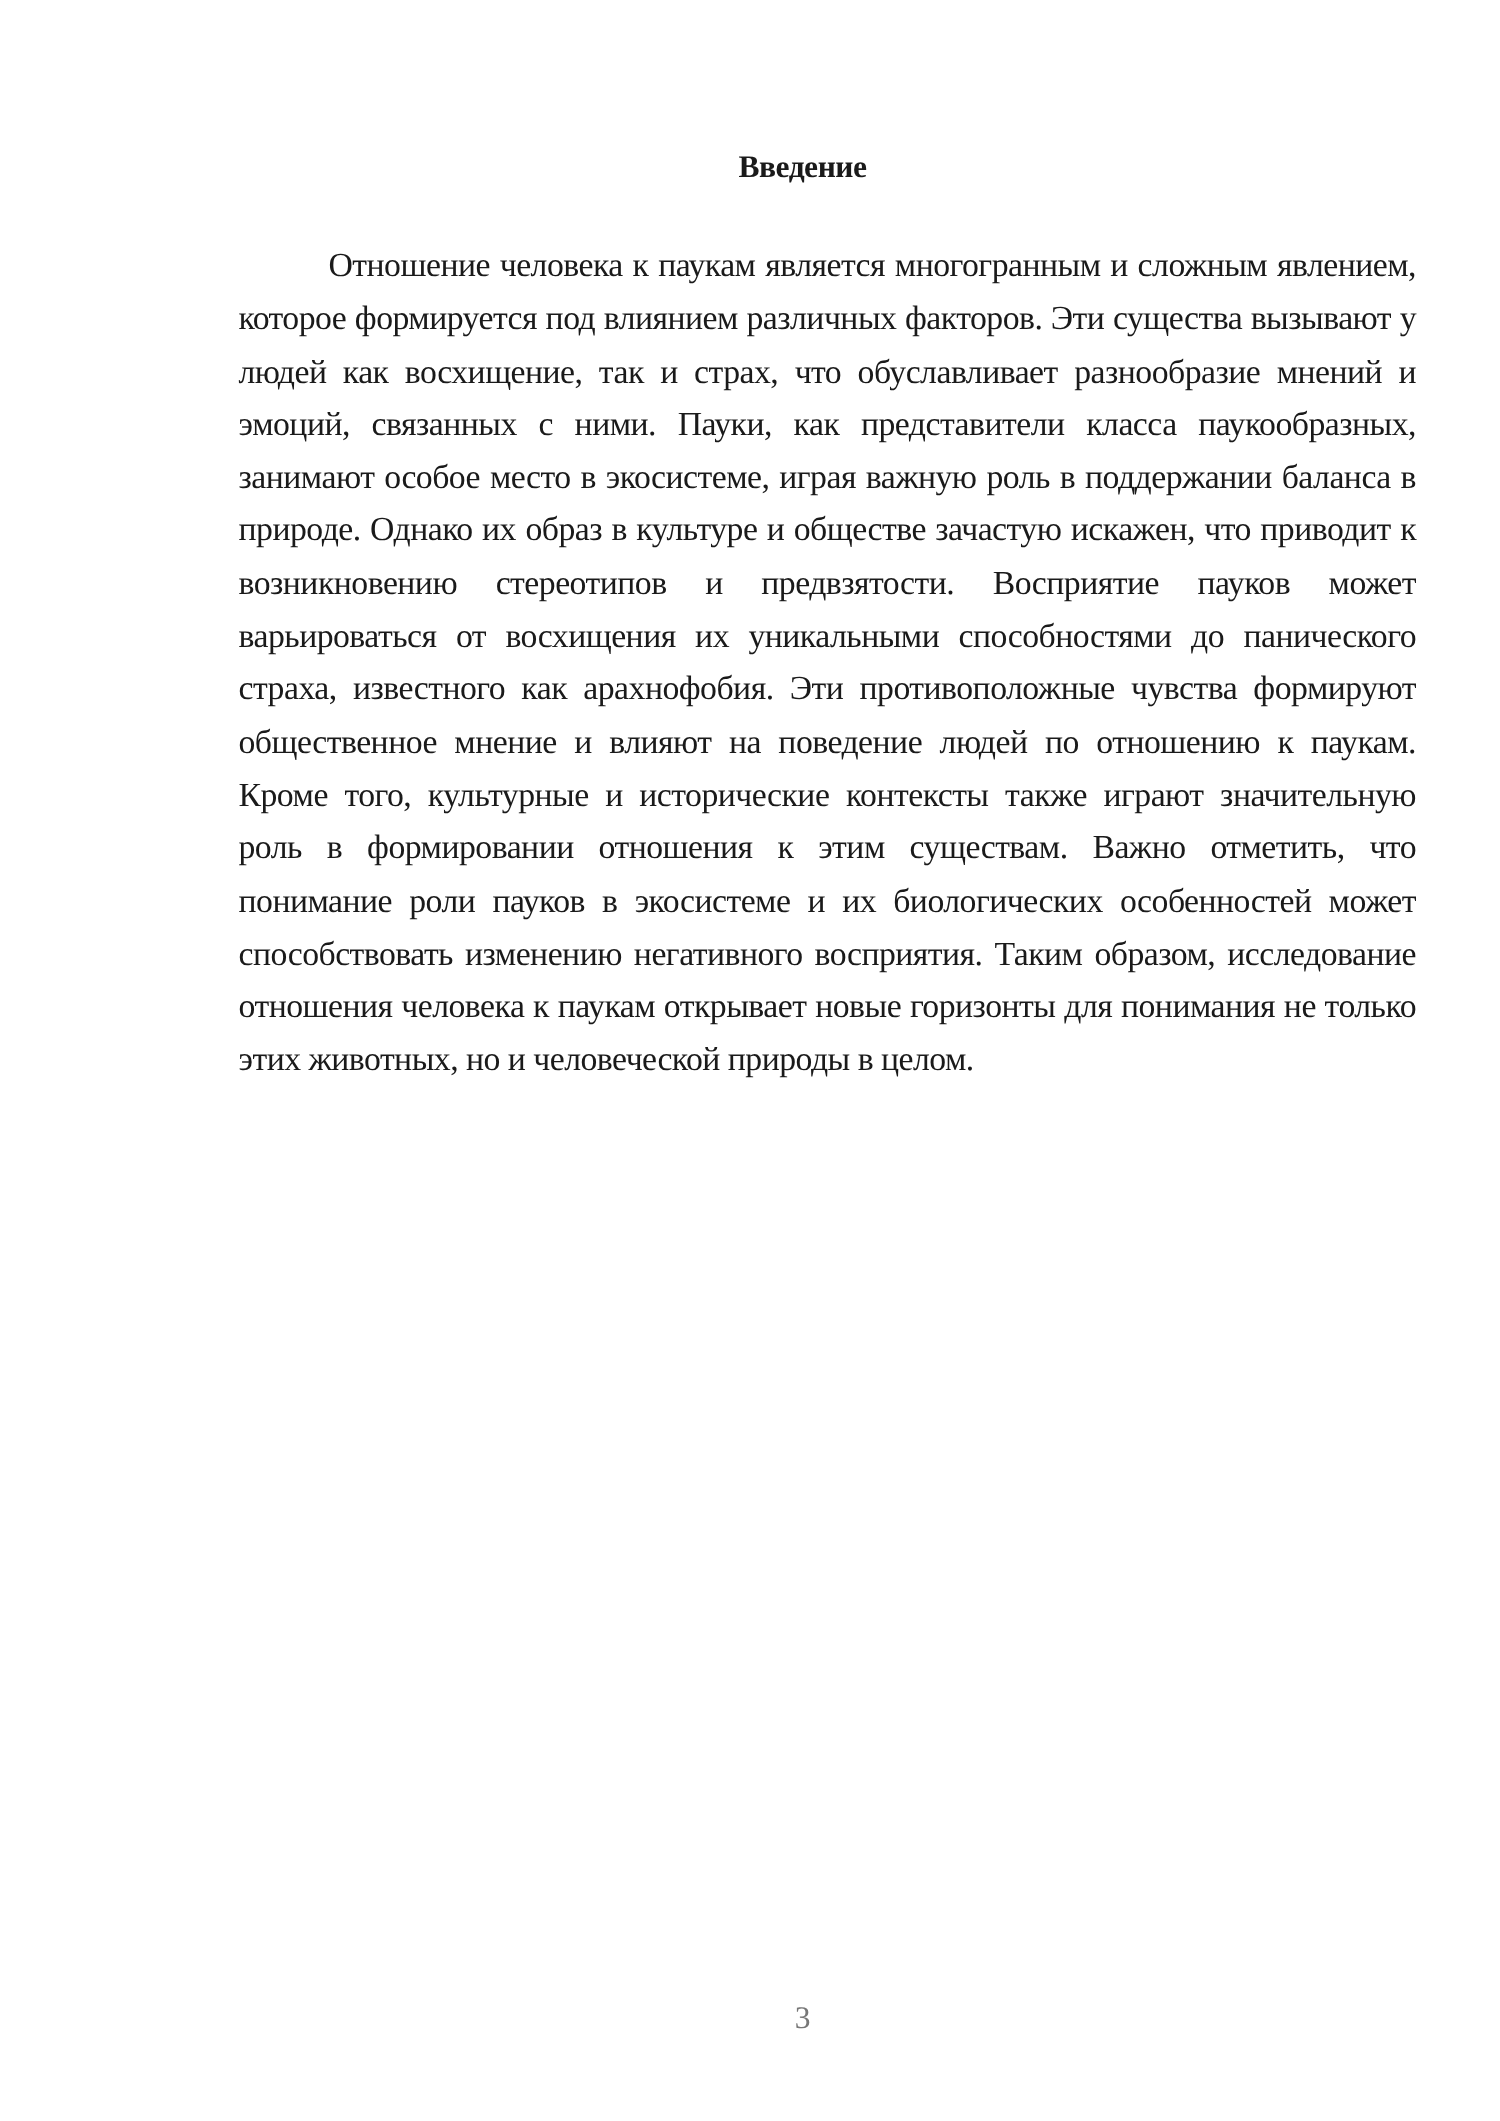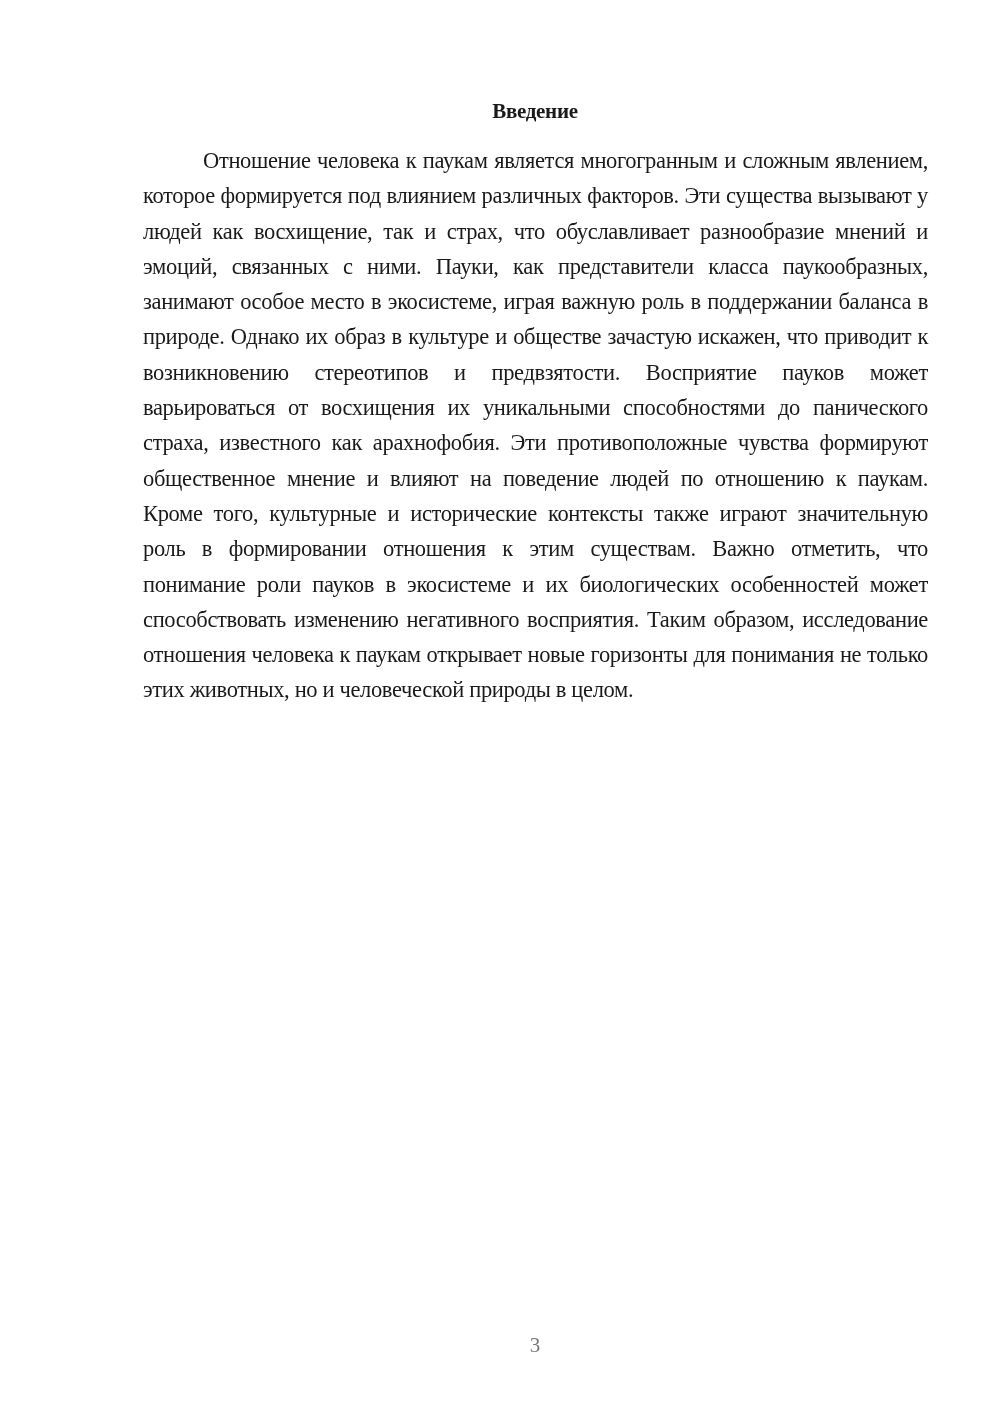--- a/index.html
+++ b/index.html
@@ -39,21 +39,21 @@
       position: absolute;
       left: 143px;
       top: 143px;
       width: 785px;
       font-size: 22.5px;
       line-height: 35.3px;
       text-align: justify;
       text-indent: 60px;
       letter-spacing: -0.35px;
       word-spacing: 0px;
-      margin: 0;
+      margin: 16px;
     }
     .page-number {
       position: absolute;
       top: 1333px;
       left: 0;
       width: 1070px;
       text-align: center;
       font-size: 21px;
       color: #777777;
     }

